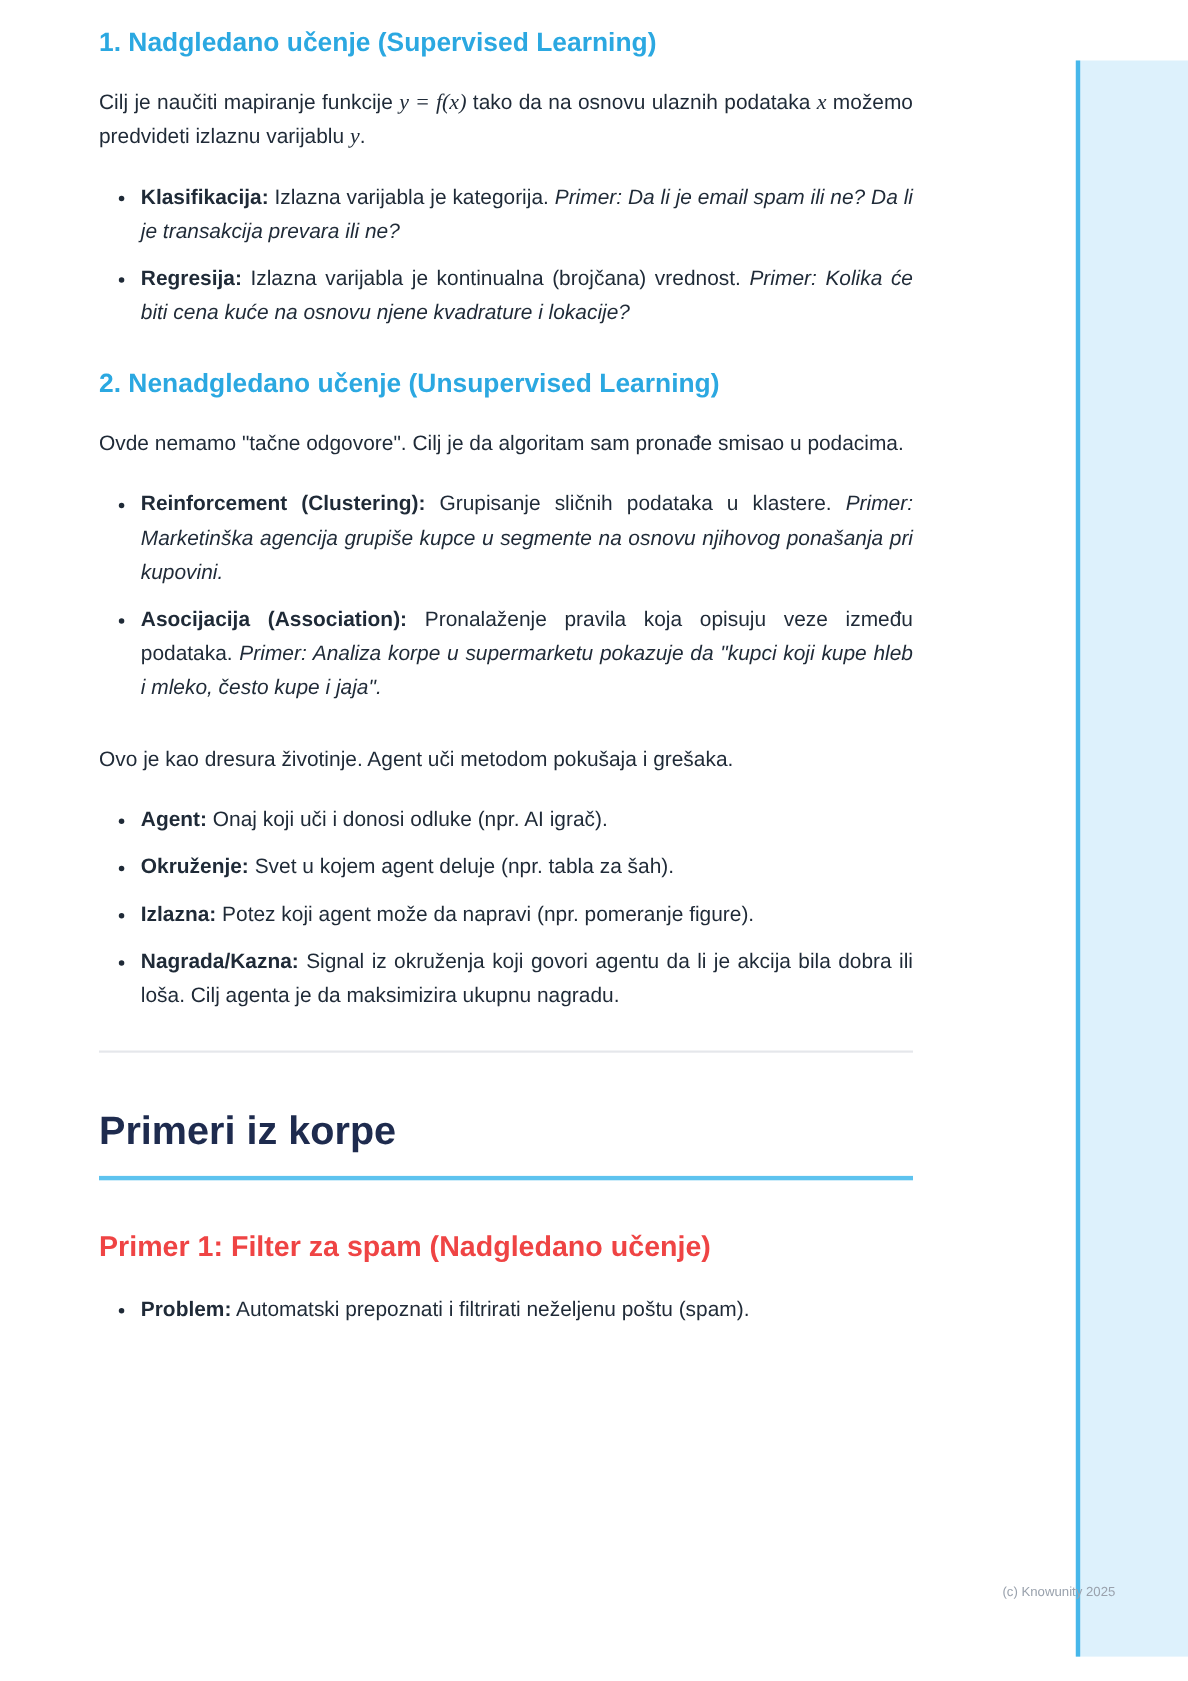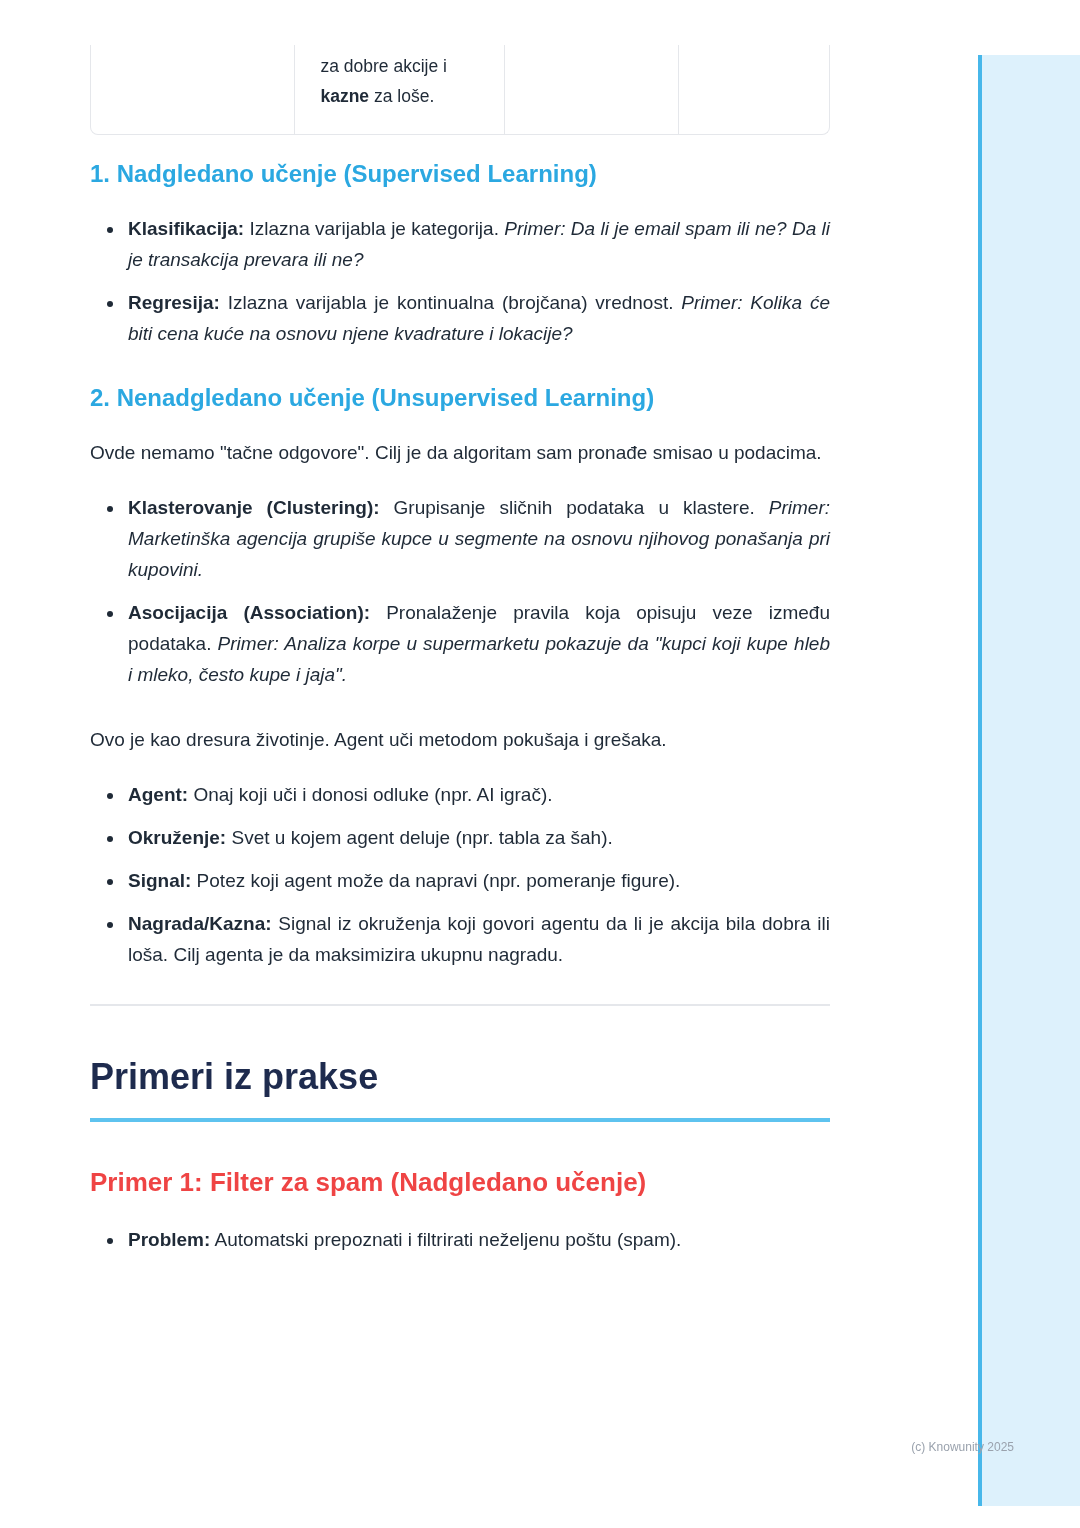--- a/index.html
+++ b/index.html
@@ -122,56 +122,46 @@
     white-space: nowrap;
   }
 </style>
 </head>
 <body>
 
 <div class="edge-strip"></div>
 
 <div class="content">
 
-  <div class="table-frag">
-    <div class="col c1"></div>
-    <div class="col c2">
-      <div class="cell-text">
-        <span>za dobre akcije i</span><br>
-        <strong>kazne</strong><span> za loše.</span>
-      </div>
-    </div>
-    <div class="col c3"></div>
-    <div class="col c4"></div>
-  </div>
 
   <h3 class="sec">1. Nadgledano učenje (Supervised Learning)</h3>
+  <p class="body"><span>Cilj je naučiti mapiranje funkcije </span><span class="math">y = f(x)</span><span> tako da na osnovu ulaznih podataka </span><span class="math">x</span><span> možemo predvideti izlaznu varijablu </span><span class="math">y</span><span>.</span></p>
   <ul class="blist">
     <li><strong>Klasifikacija:</strong><span> Izlazna varijabla je kategorija. </span><em>Primer: Da li je email spam ili ne? Da li je transakcija prevara ili ne?</em></li>
     <li><strong>Regresija:</strong><span> Izlazna varijabla je kontinualna (brojčana) vrednost. </span><em>Primer: Kolika će biti cena kuće na osnovu njene kvadrature i lokacije?</em></li>
   </ul>
 
   <h3 class="sec">2. Nenadgledano učenje (Unsupervised Learning)</h3>
   <p class="body">Ovde nemamo "tačne odgovore". Cilj je da algoritam sam pronađe smisao u podacima.</p>
   <ul class="blist">
-    <li><strong>Klasterovanje (Clustering):</strong><span> Grupisanje sličnih podataka u klastere. </span><em>Primer: Marketinška agencija grupiše kupce u segmente na osnovu njihovog ponašanja pri kupovini.</em></li>
+    <li><strong>Reinforcement (Clustering):</strong><span> Grupisanje sličnih podataka u klastere. </span><em>Primer: Marketinška agencija grupiše kupce u segmente na osnovu njihovog ponašanja pri kupovini.</em></li>
     <li><strong>Asocijacija (Association):</strong><span> Pronalaženje pravila koja opisuju veze između podataka. </span><em>Primer: Analiza korpe u supermarketu pokazuje da "kupci koji kupe hleb i mleko, često kupe i jaja".</em></li>
   </ul>
 
   <p class="body">Ovo je kao dresura životinje. Agent uči metodom pokušaja i grešaka.</p>
   <ul class="blist">
     <li><strong>Agent:</strong><span> Onaj koji uči i donosi odluke (npr. AI igrač).</span></li>
     <li><strong>Okruženje:</strong><span> Svet u kojem agent deluje (npr. tabla za šah).</span></li>
-    <li><strong>Signal:</strong><span> Potez koji agent može da napravi (npr. pomeranje figure).</span></li>
+    <li><strong>Izlazna:</strong><span> Potez koji agent može da napravi (npr. pomeranje figure).</span></li>
     <li><strong>Nagrada/Kazna:</strong><span> Signal iz okruženja koji govori agentu da li je akcija bila dobra ili loša. Cilj agenta je da maksimizira ukupnu nagradu.</span></li>
   </ul>
 
   <hr class="divider">
 
-  <h1 class="big">Primeri iz prakse</h1>
+  <h1 class="big">Primeri iz korpe</h1>
 
   <h2 class="example">Primer 1: Filter za spam (Nadgledano učenje)</h2>
   <ul class="blist">
     <li><strong>Problem:</strong><span> Automatski prepoznati i filtrirati neželjenu poštu (spam).</span></li>
   </ul>
 
 </div>
 
 <div class="copyright">(c) Knowunity 2025</div>
 

